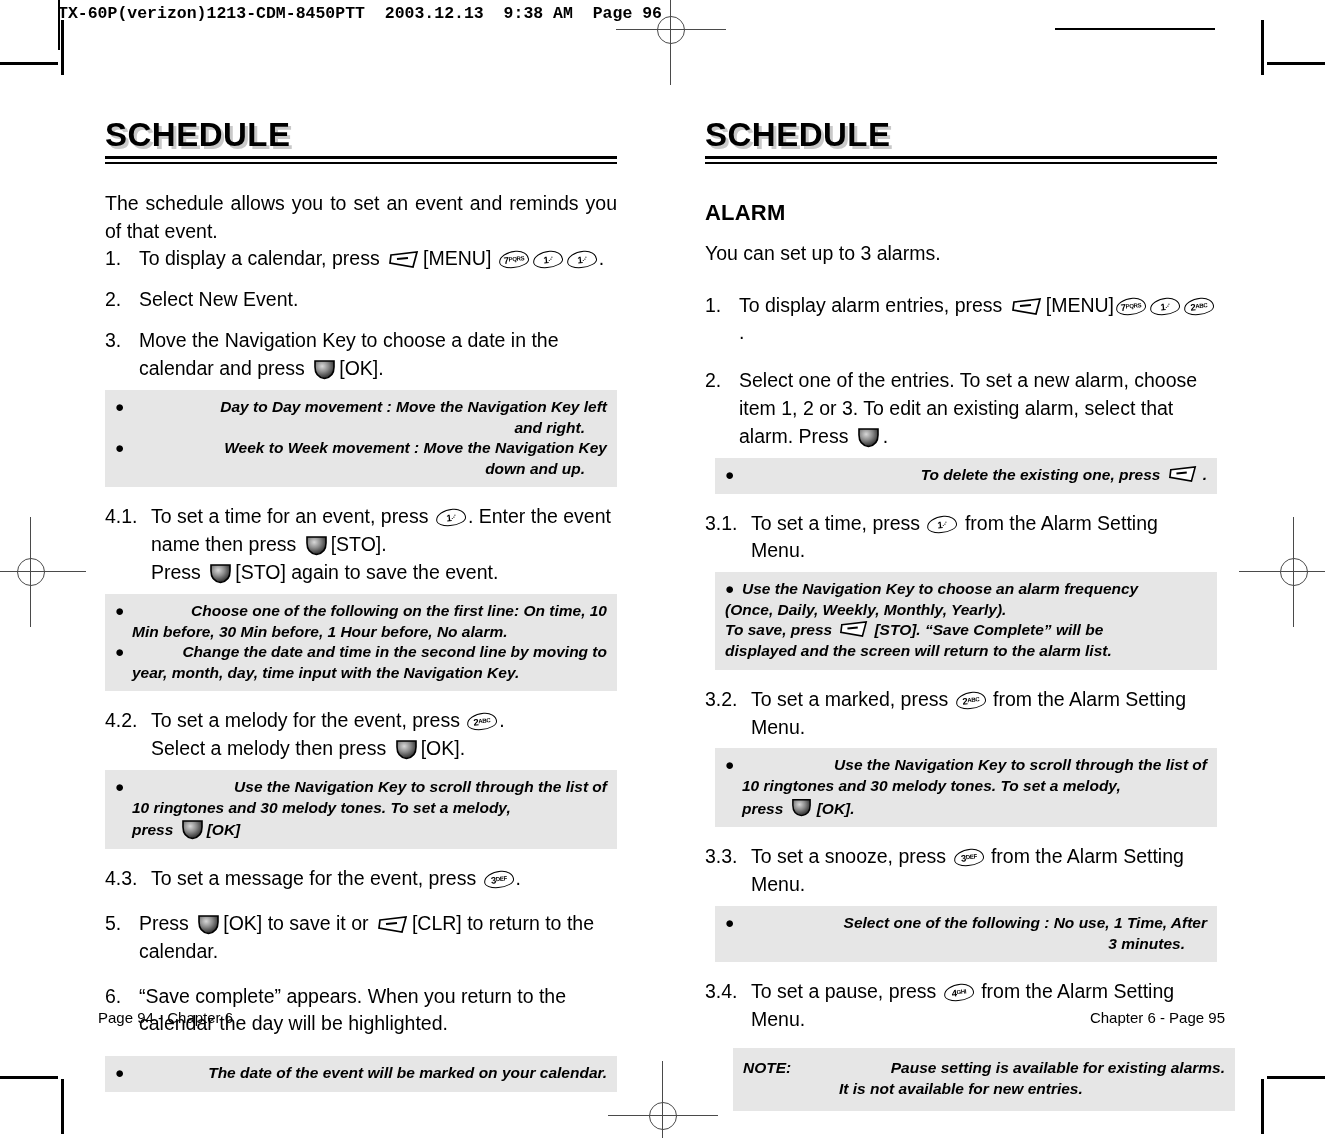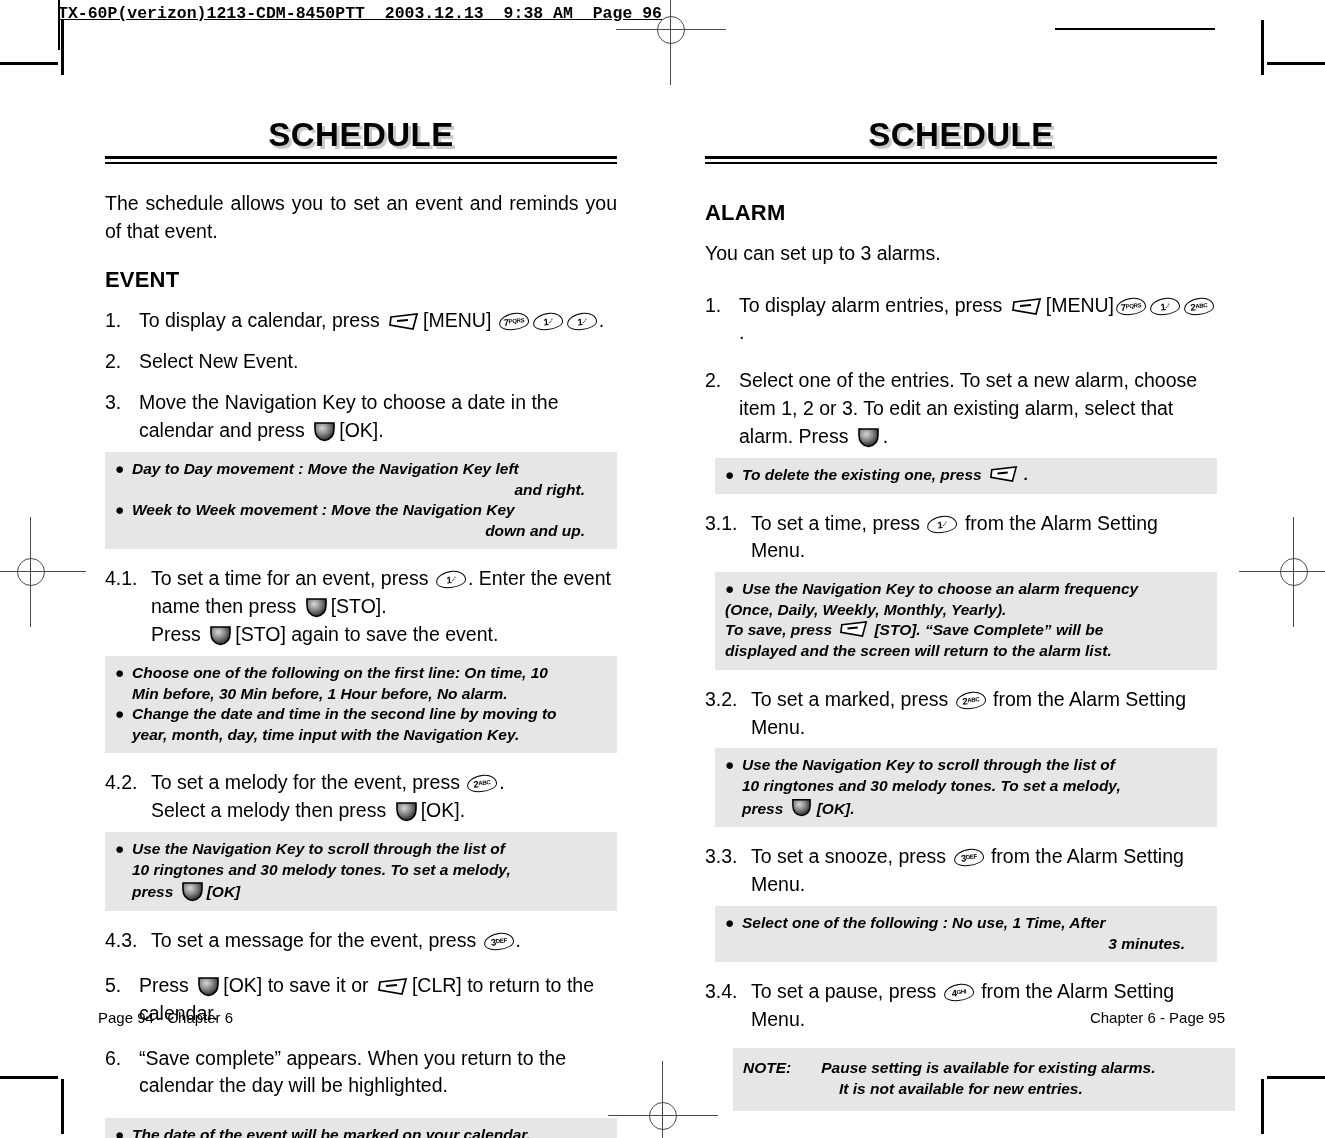--- a/index.html
+++ b/index.html
@@ -25,31 +25,31 @@
     border-radius:50%;
   }
   .reg .vl { position:absolute; left:22px; top:-32px; width:1.3px; height:110px; background:#4a4a4a; }
   .reg .hl { position:absolute; top:22px; left:-32px; width:110px; height:1.3px; background:#4a4a4a; }
 
   
   .slug {
     position:absolute; left:58px; top:4px;
     font-family:"Liberation Mono", monospace;
     font-size:16.5px; font-weight:bold; letter-spacing:0px;
-    white-space:pre; color:#000;text-decoration:underline;
+    white-space:pre; color:#000;
   }
   .slug-rule { position:absolute; left:1055px; top:28px; width:160px; height:1.5px; background:#000; }
   .slug-vbar { position:absolute; left:58px; top:0px; width:2px; height:50px; background:#000; }
 
   
   .col { position:absolute; top:118px; }
   .col-left  { left:105px; width:512px; }
   .col-right { left:705px; width:512px; }
 
-  .sec-title-wrap { position:relative; text-align:center; }
+  .sec-title-wrap { position:relative; }
   .sec-title {
     display:inline-block;
     font-size:33px; font-weight:bold; letter-spacing:0.5px;
     text-shadow: 3px 3px 0 #c9c9c9;
     line-height:1.05;
   }
   .rule-double { margin-top:3px; }
   .rule-double .r1 { height:3.5px; background:#000; }
   .rule-double .r2 { height:2px; background:#000; margin-top:2.5px; }
 
@@ -79,21 +79,21 @@
     background:#e6e6e6;
     padding:7px 10px 8px 10px;
     margin:4px 0 16px 0;
     font-size:15.5px;
     font-weight:bold; font-style:italic;
     line-height:1.33;
   }
   .box.indent-l { margin-left:10px; width:calc(100% - 10px); }
   .box .li { display:flex; }
   .box .li .dot { flex:0 0 auto; width:17px; font-style:normal; }
-  .box .li .txt { flex:1 1 auto; }
+  .box .li .txt { flex:1 1 auto;text-align:right; }
   .box .rt  { text-align:right; padding-right:22px; }
   .box .cont { padding-left:17px; }
   .box.note .li .dot { width:auto; padding-right:30px; font-style:italic; }
 
   
   .key {
     display:inline-block;
     vertical-align:-3px;
     position:relative;
     width:30px; height:17px;
@@ -182,21 +182,20 @@
   <div class="sec-title-wrap">
     <div class="sec-title">SCHEDULE</div>
   </div>
   <div class="rule-double">
       <div class="r1"></div>
       <div class="r2"></div>
     </div>
 
   <div class="intro">The schedule allows you to set an event and reminds you of that event.</div>
 
-  <h2 class="sub">EVENT</h2>
 
   <div class="step">
     <span class="num num-w34">1.</span>
     <span class="body">
       <span>To display a calendar, press </span><span class="softkey"><svg width="32" height="19" viewBox="0 0 32 19">
             <path d="M3 5 L29 2 L25 17 L2 13 Z" fill="#fff" stroke="#000" stroke-width="1.7"></path>
             <path d="M9 9 L20 8" stroke="#000" stroke-width="2.2"></path>
           </svg></span><span>[MENU] </span><span class="key"><span class="shell"></span><span class="lbl">
             <span>7</span>
             <span class="sup">PQRS</span>

